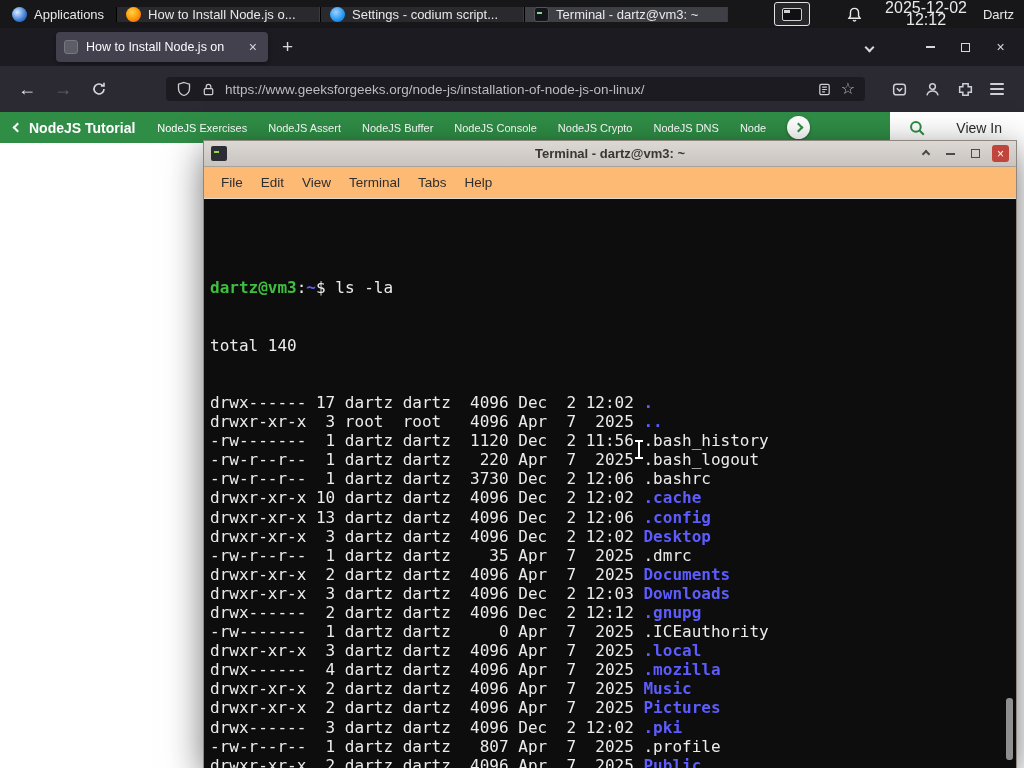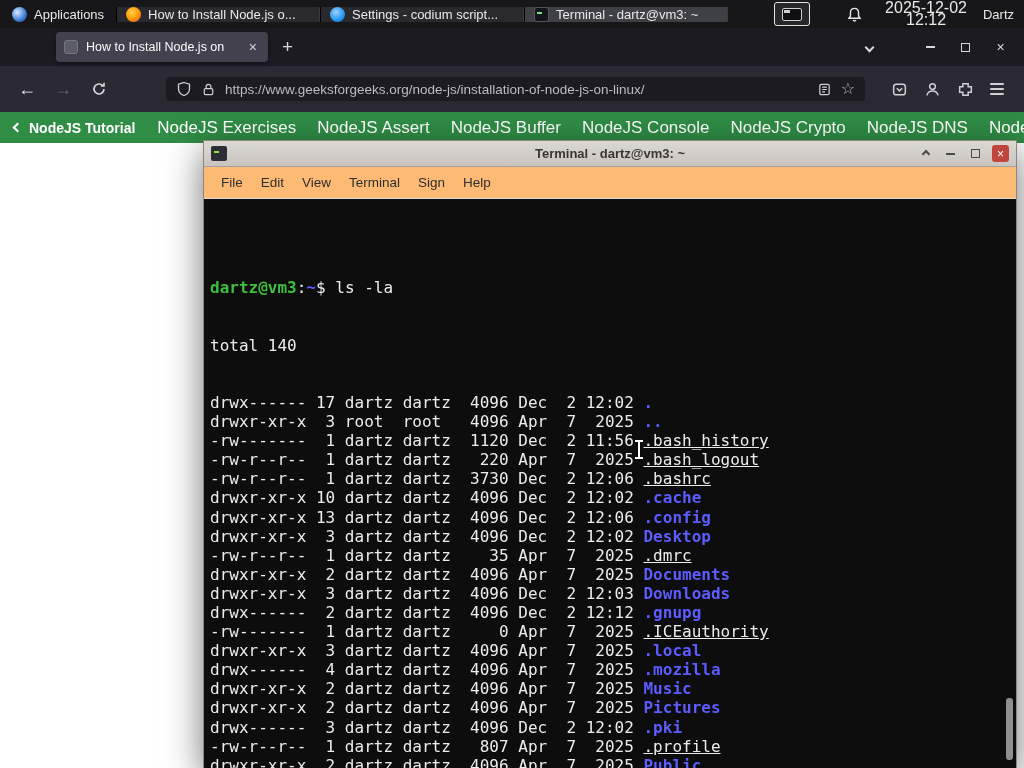--- a/index.html
+++ b/index.html
@@ -60,21 +60,21 @@
     align-items:center;padding:0 10px;gap:9px;min-width:0;}
   .url-text{flex:1;color:#bcbcc4;font-size:13.5px;white-space:nowrap;overflow:hidden;}
   .star{color:#bcbcc4;font-size:16px;line-height:1;}
   .tb-actions{display:flex;align-items:center;gap:16px;padding:0 8px;}
   .menu-bars{display:inline-block;width:14px;}
   .menu-bars span{display:block;height:2px;background:#cfcfd6;margin:3px 0;border-radius:1px;}
 
   .gfgbar{height:31px;background:var(--gfg-green);display:flex;align-items:center;color:#fff;overflow:hidden;}
   .gfg-left-chev{padding:0 8px 0 14px;display:flex;align-items:center;color:#fff;}
   .gfg-tutorial{font-weight:700;font-size:14px;margin-right:22px;white-space:nowrap;}
-  .gfg-item{font-size:17px;margin-right:21px;white-space:nowrap;}
+  .gfg-item{font-size:11px;margin-right:21px;white-space:nowrap;}
   .gfg-circle{width:23px;height:23px;border-radius:50%;background:#fff;color:var(--gfg-green);
     box-shadow:0 1px 3px rgba(0,0,0,.35);display:flex;align-items:center;justify-content:center;flex:none;margin-right:4px;}
   .gfg-right{margin-left:auto;height:100%;background:#fff;display:flex;align-items:center;
     gap:30px;padding:0 22px 0 18px;}
   .signin{color:#2b2b2b;font-size:14px;white-space:nowrap;}
   .page-bg{position:absolute;top:115px;left:0;right:0;bottom:0;background:#fff;}
 
   
   .terminal{position:absolute;left:203px;top:140px;width:814px;height:628px;z-index:10;
     display:flex;flex-direction:column;box-shadow:0 10px 34px rgba(0,0,0,.55);
@@ -90,21 +90,21 @@
   .minbar{display:inline-block;width:9px;height:2px;background:#4b4b4b;}
   .tmaxbox{display:inline-block;width:9px;height:9px;border:1.5px solid #4b4b4b;}
   .tb-btn.close{background:#c0453c;border-radius:3px;color:#fff;font-size:12px;}
   .menubar{height:32px;background:#fdba74;border-bottom:1px solid #dcdad7;display:flex;
     align-items:center;padding:0 8px;flex:none;}
   .menu-item{font-size:13.5px;color:#2f2f2f;padding:2px 9px;white-space:nowrap;}
   .term-screen{flex:1;position:relative;background:var(--terminal-bg);padding:3px 0 0 6px;
     font-family:"DejaVu Sans Mono",monospace;font-size:16px;line-height:19.1px;
     color:#ececec;white-space:pre;overflow:hidden;}
   .fn-dir{color:var(--dir-blue);font-weight:700;}
-  .fn-file{color:#ececec;text-decoration:underline;}
+  .fn-file{color:#ececec;}
   .prompt-user{color:var(--prompt-green);font-weight:700;}
   .prompt-path{color:var(--dir-blue);font-weight:700;}
   .scroll-thumb{position:absolute;right:3px;bottom:8px;width:7px;height:62px;background:#8f8f8f;border-radius:3px;}
   .ibeam{position:absolute;left:434px;top:243px;width:2px;height:15px;background:#fff;
     box-shadow:0 0 2px rgba(0,0,0,.9);}
   .ibeam::before,.ibeam::after{content:"";position:absolute;left:-3px;width:8px;height:2px;background:#fff;}
   .ibeam::before{top:-2px;}
   .ibeam::after{bottom:-2px;}
 </style>
 </head>
@@ -254,21 +254,21 @@
             <span class="tmaxbox"></span>
           </span>
         <span class="tb-btn close">×</span>
       </div>
     </div>
     <div class="menubar">
       <span class="menu-item">File</span>
       <span class="menu-item">Edit</span>
       <span class="menu-item">View</span>
       <span class="menu-item">Terminal</span>
-      <span class="menu-item">Sign</span>
+      <span class="menu-item">Tabs</span>
       <span class="menu-item">Help</span>
     </div>
     <div class="term-screen">
       <div>
         <div class="tline"><span class="prompt-user">dartz@vm3</span><span>:</span><span class="prompt-path">~</span><span>$</span><span> ls -la</span></div>
         <div class="tline">total 140</div>
       <div class="tline"><span>drwx------ 17 dartz dartz  4096 Dec  2 12:02 </span><span class="fn-dir">.</span></div><div class="tline"><span>drwxr-xr-x  3 root  root   4096 Apr  7  2025 </span><span class="fn-dir">..</span></div><div class="tline"><span>-rw-------  1 dartz dartz  1120 Dec  2 11:56 </span><span class="fn-file">.bash_history</span></div><div class="tline"><span>-rw-r--r--  1 dartz dartz   220 Apr  7  2025 </span><span class="fn-file">.bash_logout</span></div><div class="tline"><span>-rw-r--r--  1 dartz dartz  3730 Dec  2 12:06 </span><span class="fn-file">.bashrc</span></div><div class="tline"><span>drwxr-xr-x 10 dartz dartz  4096 Dec  2 12:02 </span><span class="fn-dir">.cache</span></div><div class="tline"><span>drwxr-xr-x 13 dartz dartz  4096 Dec  2 12:06 </span><span class="fn-dir">.config</span></div><div class="tline"><span>drwxr-xr-x  3 dartz dartz  4096 Dec  2 12:02 </span><span class="fn-dir">Desktop</span></div><div class="tline"><span>-rw-r--r--  1 dartz dartz    35 Apr  7  2025 </span><span class="fn-file">.dmrc</span></div><div class="tline"><span>drwxr-xr-x  2 dartz dartz  4096 Apr  7  2025 </span><span class="fn-dir">Documents</span></div><div class="tline"><span>drwxr-xr-x  3 dartz dartz  4096 Dec  2 12:03 </span><span class="fn-dir">Downloads</span></div><div class="tline"><span>drwx------  2 dartz dartz  4096 Dec  2 12:12 </span><span class="fn-dir">.gnupg</span></div><div class="tline"><span>-rw-------  1 dartz dartz     0 Apr  7  2025 </span><span class="fn-file">.ICEauthority</span></div><div class="tline"><span>drwxr-xr-x  3 dartz dartz  4096 Apr  7  2025 </span><span class="fn-dir">.local</span></div><div class="tline"><span>drwx------  4 dartz dartz  4096 Apr  7  2025 </span><span class="fn-dir">.mozilla</span></div><div class="tline"><span>drwxr-xr-x  2 dartz dartz  4096 Apr  7  2025 </span><span class="fn-dir">Music</span></div><div class="tline"><span>drwxr-xr-x  2 dartz dartz  4096 Apr  7  2025 </span><span class="fn-dir">Pictures</span></div><div class="tline"><span>drwx------  3 dartz dartz  4096 Dec  2 12:02 </span><span class="fn-dir">.pki</span></div><div class="tline"><span>-rw-r--r--  1 dartz dartz   807 Apr  7  2025 </span><span class="fn-file">.profile</span></div><div class="tline"><span>drwxr-xr-x  2 dartz dartz  4096 Apr  7  2025 </span><span class="fn-dir">Public</span></div><div class="tline"><span>-rw-r--r--  1 dartz dartz     0 Apr  7  2025 </span><span class="fn-file">.sudo_as_admin_successful</span></div></div>
       <span class="scroll-thumb"></span>
       <span class="ibeam"></span>
     </div>

